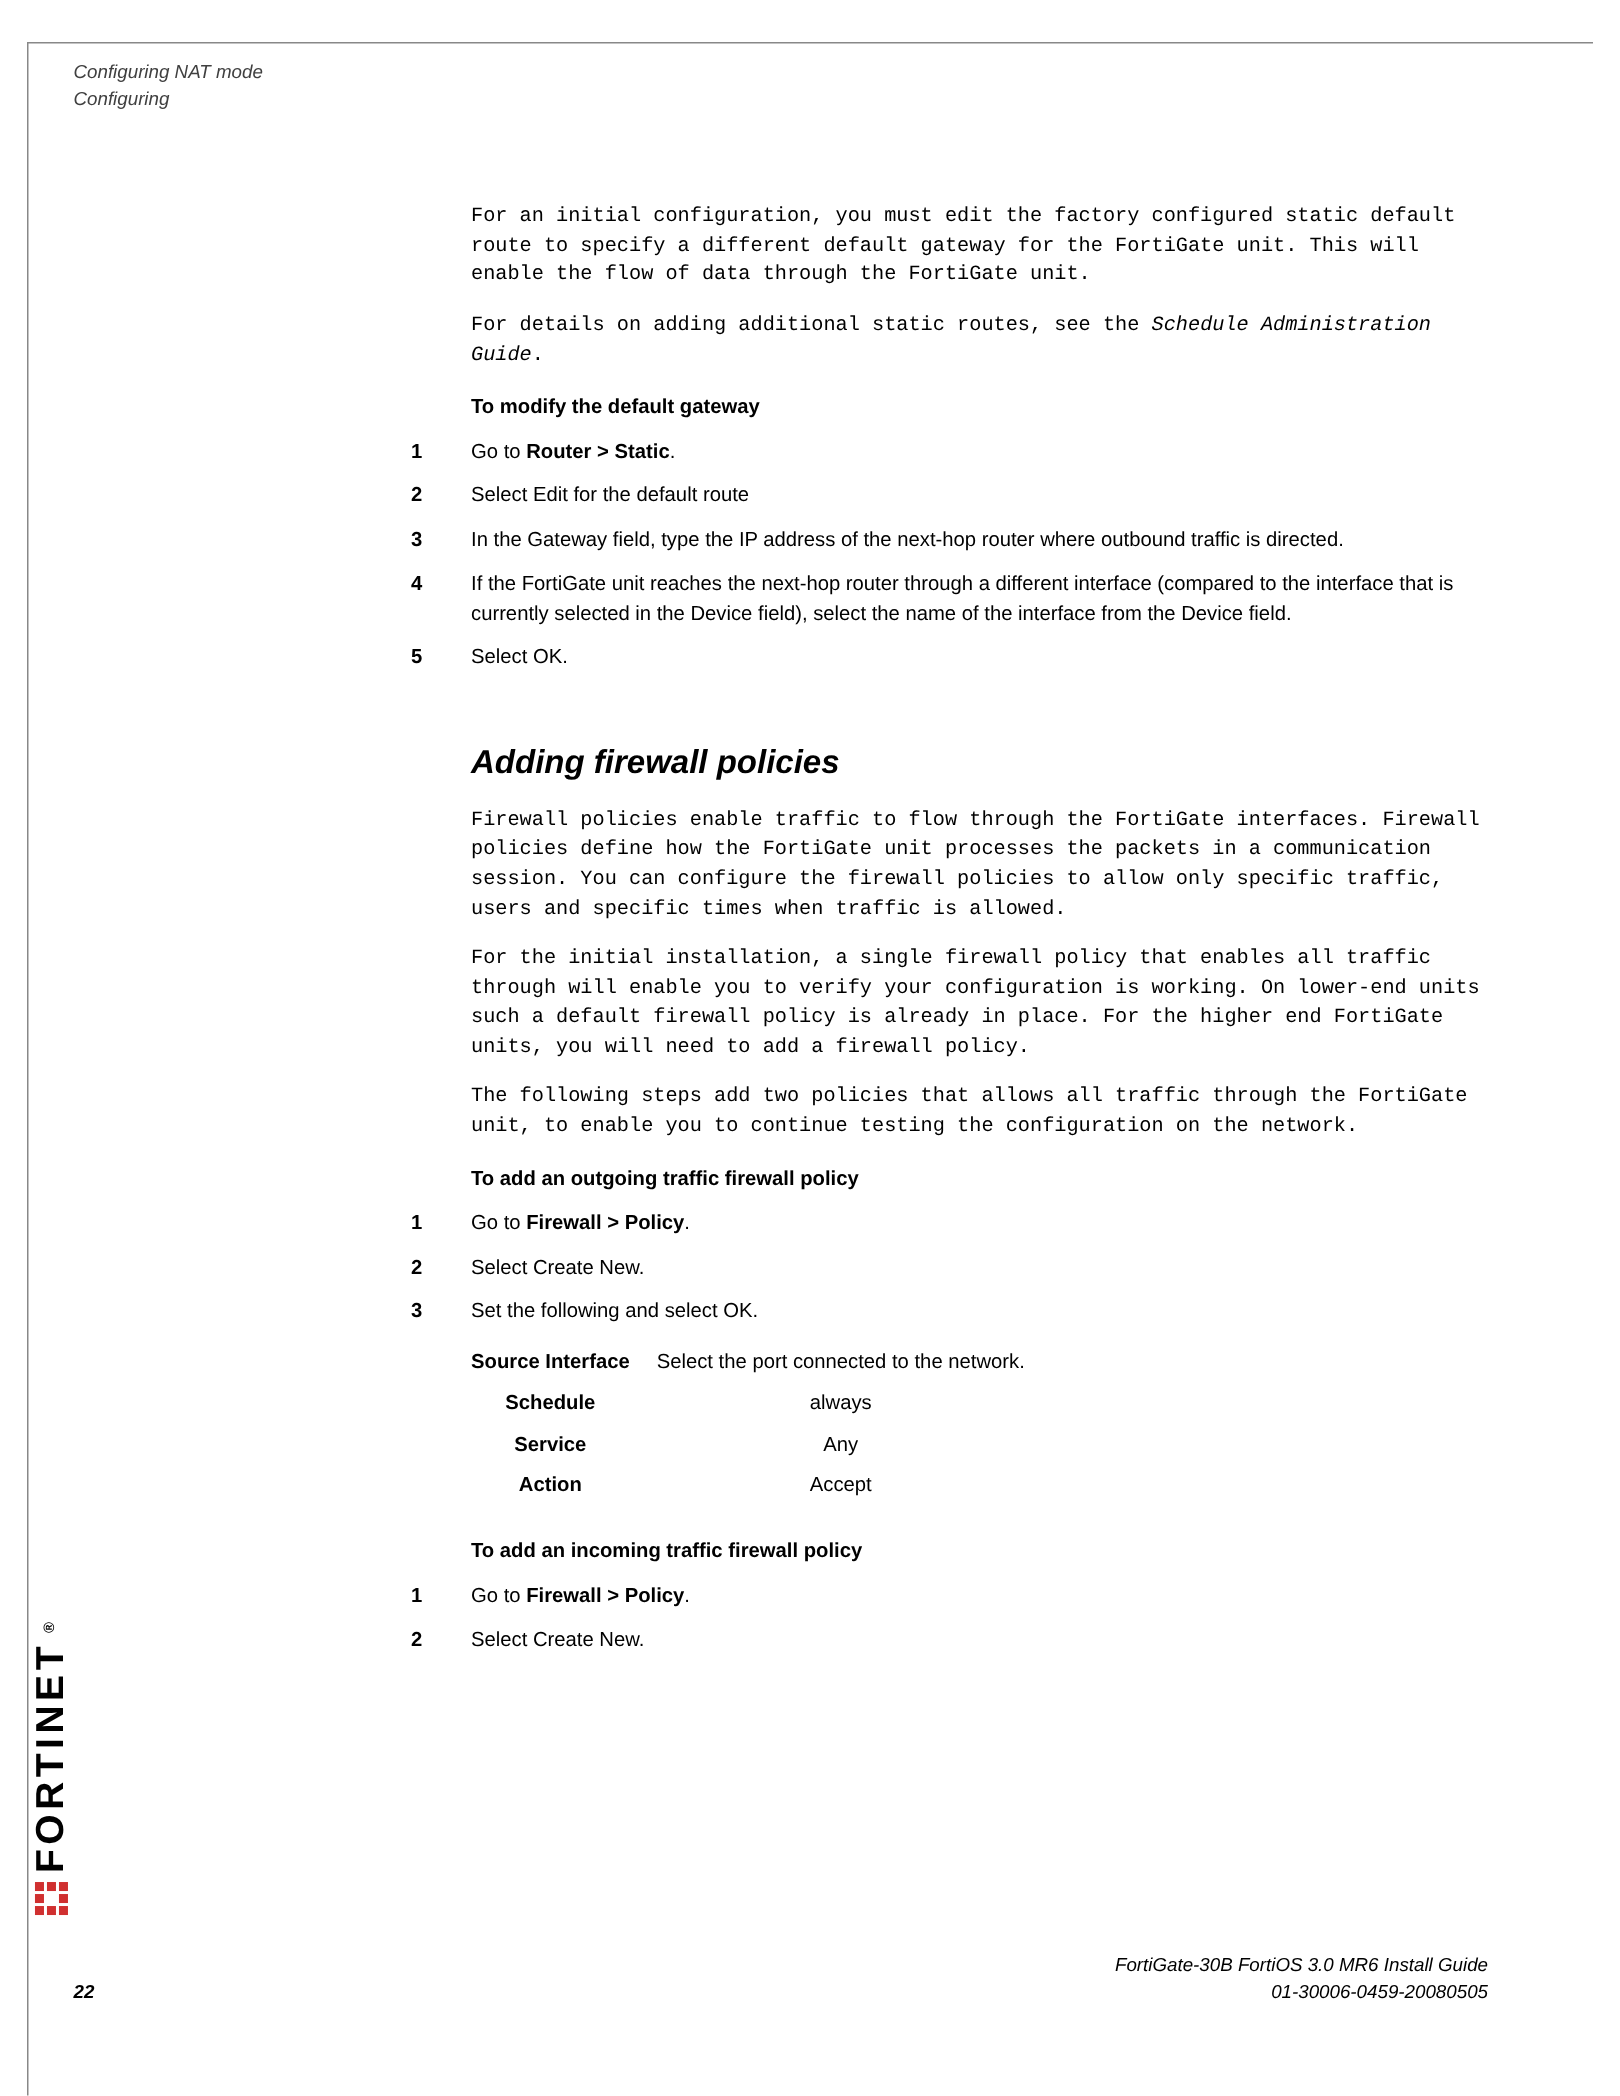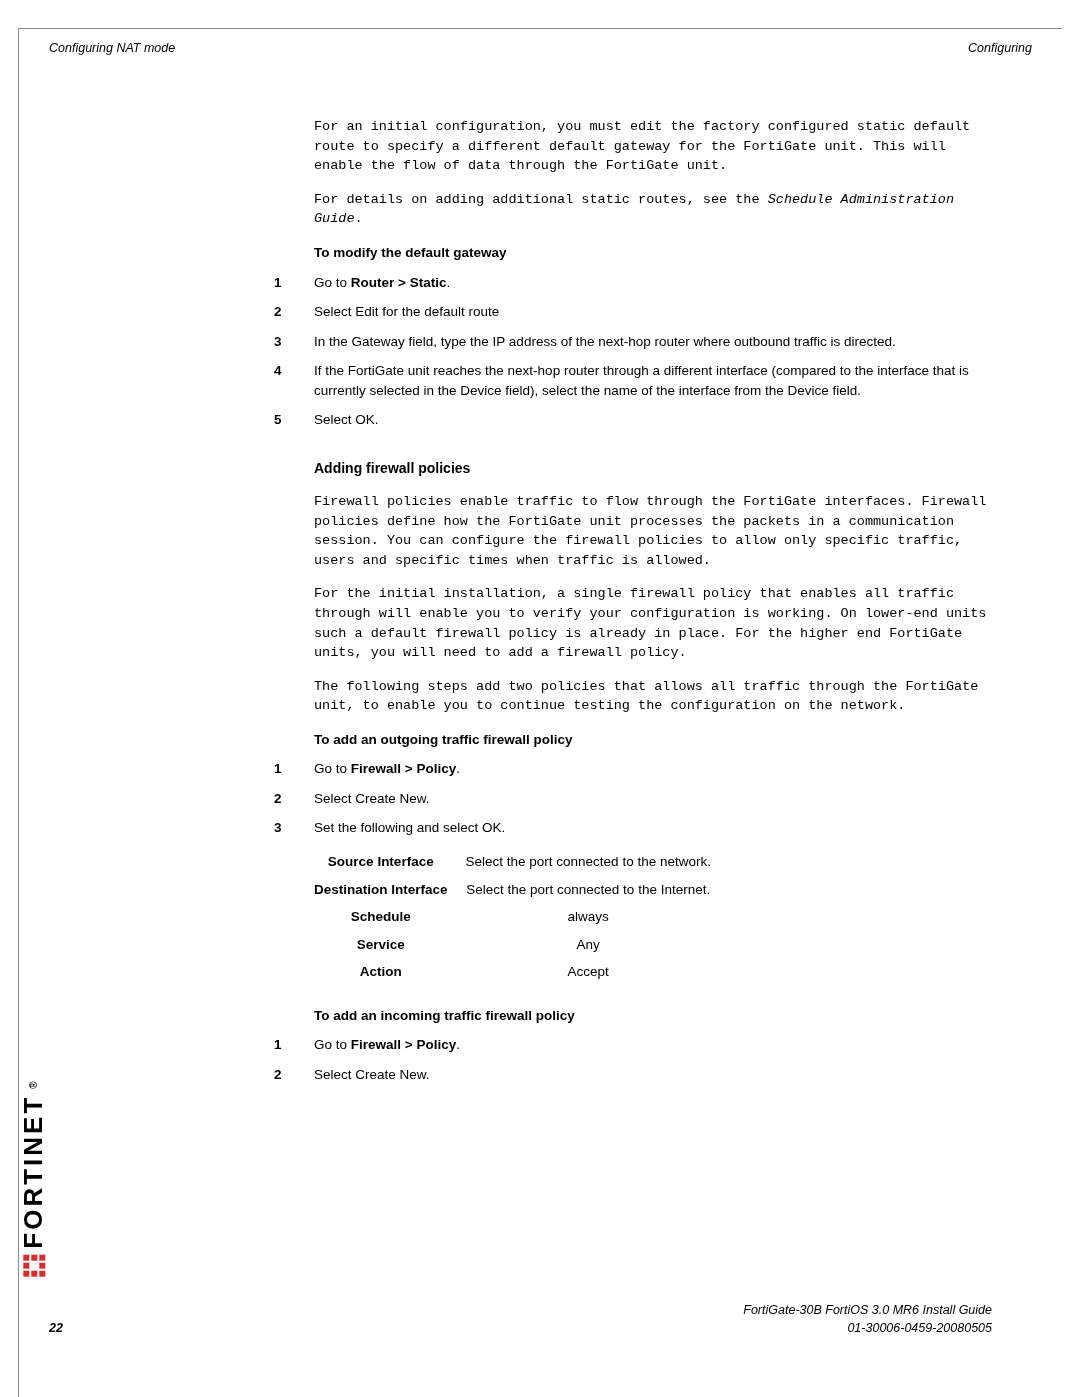--- a/index.html
+++ b/index.html
@@ -22,21 +22,22 @@
     border-top: 1px solid #888;
     border-left: 1px solid #888;
     padding: 0;
   }
   .header-row {
     display: flex;
     justify-content: space-between;
     padding: 10px 30px 0 30px;
     font-style: italic;
     font-size: 12.5px;
-    color: #000000;
+    color: #404040;
+    flex-direction: column;
   }
   .content {
     margin-left: 295px;
     margin-right: 70px;
     margin-top: 60px;
   }
   .para { margin-bottom: 14px; font-family: Liberation Mono, monospace; }
   .italic { font-style: italic; }
   .proc-title { font-weight: bold; margin-bottom: 10px; margin-top: 4px; }
   .step-row {
@@ -46,24 +47,25 @@
   }
   .step-num {
     width: 40px;
     margin-left: -40px;
     font-weight: bold;
     text-align: left;
     flex-shrink: 0;
   }
   .step-text { flex: 1; }
   .section-title {
-    font-size: 14px;
-    font-weight: bold;
-    margin-top: 28px;
+    font-size: 22px;
+    font-weight: bold;
+    margin-top: 44px;
     margin-bottom: 14px;
+    font-style: italic;
   }
   table.settings {
     border-collapse: collapse;
     margin-top: 6px;
     margin-bottom: 20px;
     text-align: center;
   }
   table.settings td {
     padding: 4px 18px 4px 0;
     vertical-align: top;
@@ -187,24 +189,20 @@
         <div class="step-num">3</div>
         <div class="step-text">Set the following and select OK.</div>
       </div>
     </div>
 
     <table class="settings">
       <tbody>
           <tr>
             <td class="label">Source Interface</td>
             <td>Select the port connected to the network.</td>
-          </tr>
-      <tr>
-            <td class="label">Destination Interface</td>
-            <td>Select the port connected to the Internet.</td>
           </tr>
       <tr>
             <td class="label">Schedule</td>
             <td>always</td>
           </tr>
       <tr>
             <td class="label">Service</td>
             <td>Any</td>
           </tr>
       <tr>

